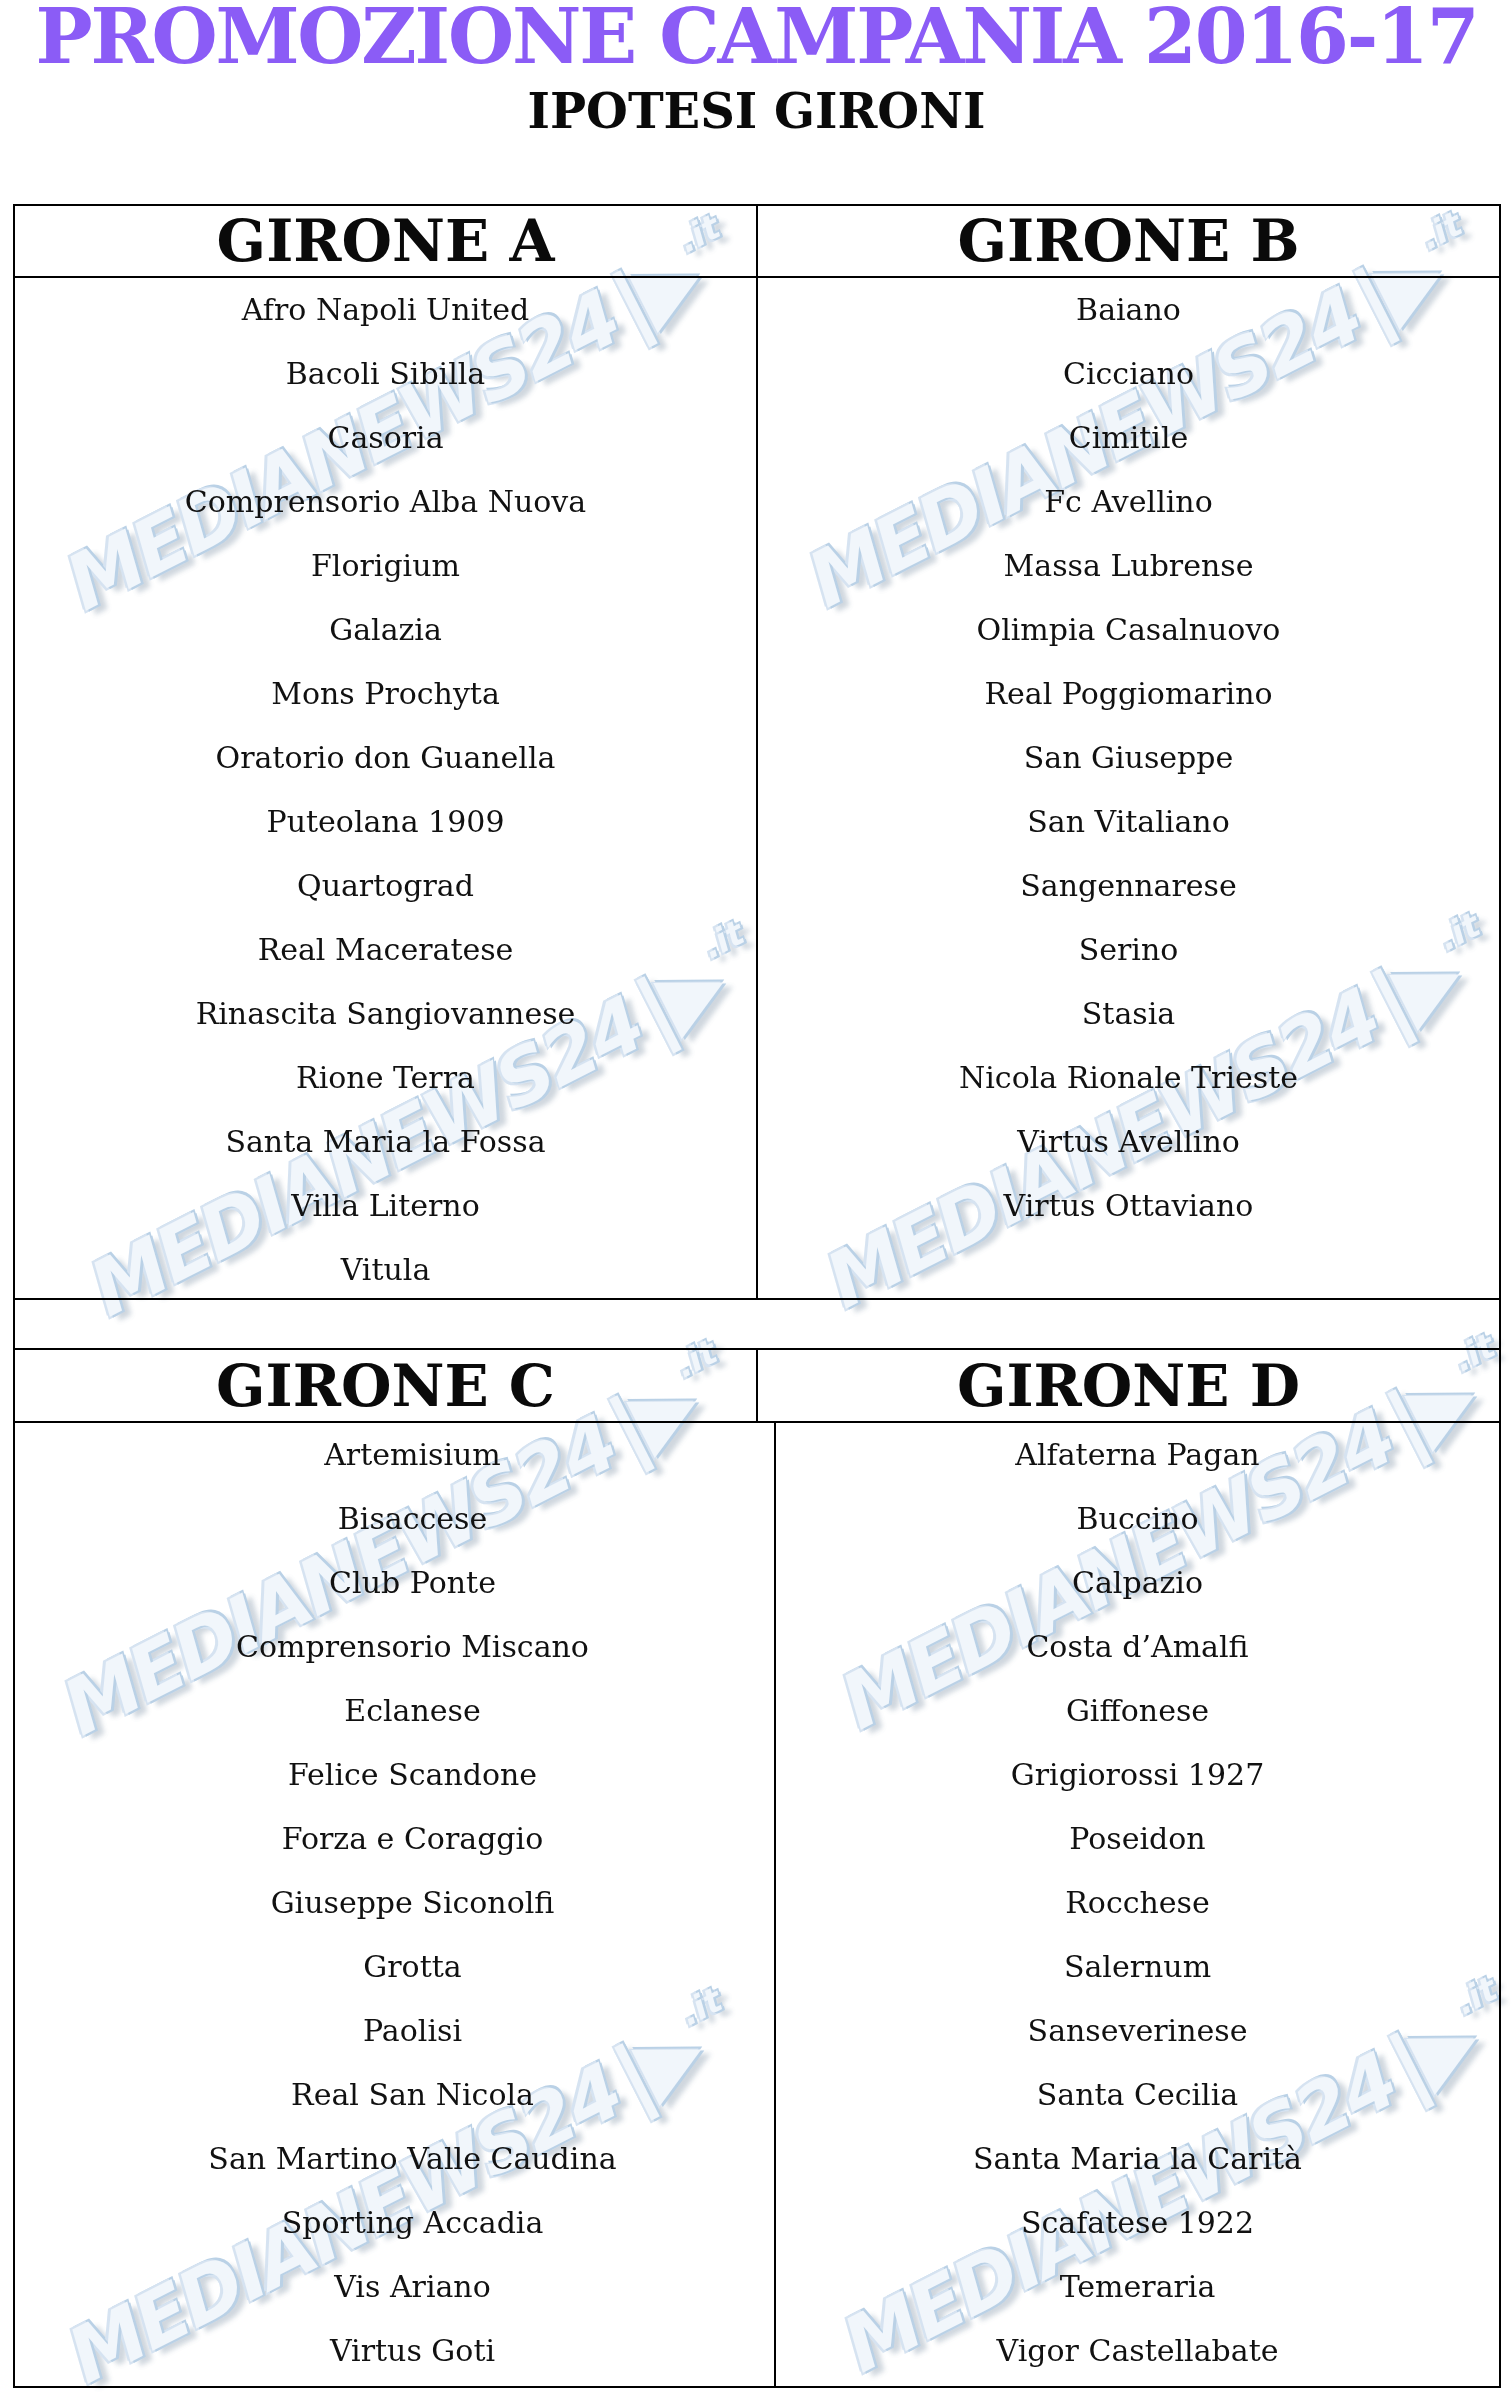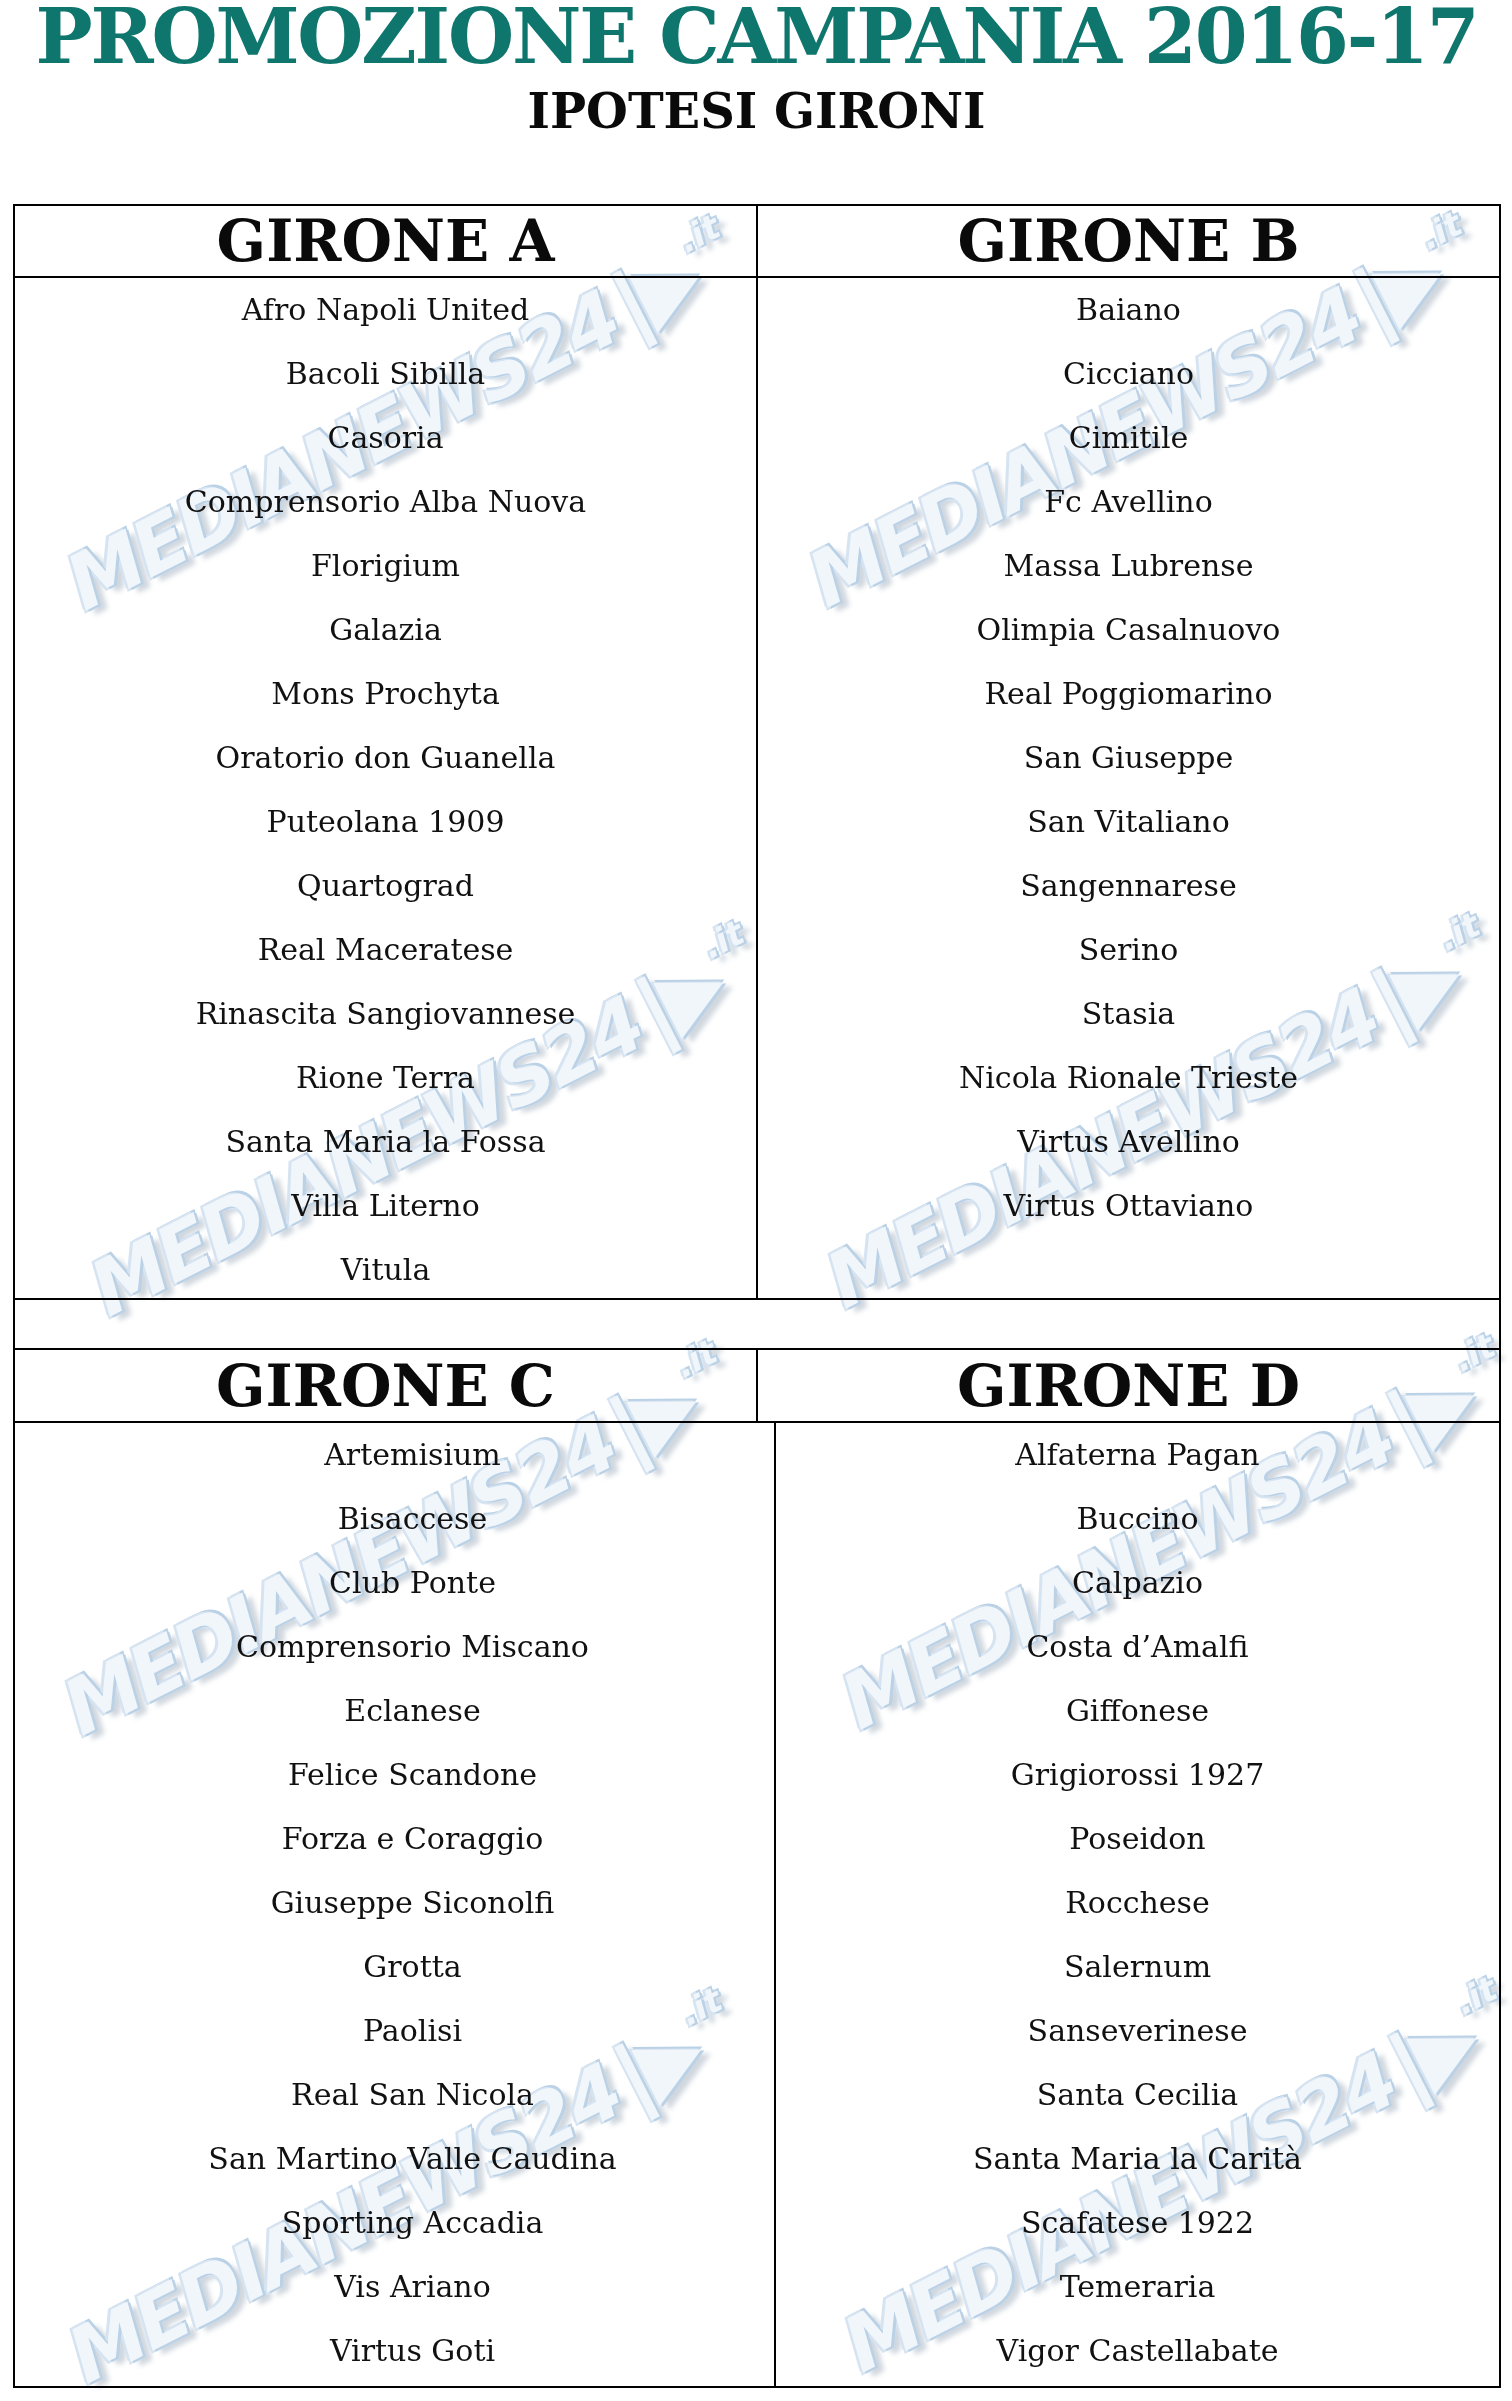--- a/index.html
+++ b/index.html
@@ -11,21 +11,21 @@
     font-family:"DejaVu Serif","Liberation Serif",serif;
     color:#111;
     overflow:hidden;
   }
 
   
   .title {
     position:absolute; top:-1.5px; left:0; width:100%;
     margin:0; text-align:center;
     font-size:76px; line-height:76px; font-weight:bold;
-    letter-spacing:-2.2px; color:#0f766e;
+    letter-spacing:-2.2px; color:#8b5cf6;
   }
   .subtitle {
     position:absolute; top:89px; left:0; width:100%;
     margin:0; text-align:center;
     font-size:48px; line-height:45px; font-weight:bold;
     color:#0a0a0a;
   }
 
   
   .wm-layer { position:absolute; inset:0; z-index:0; pointer-events:none; }

